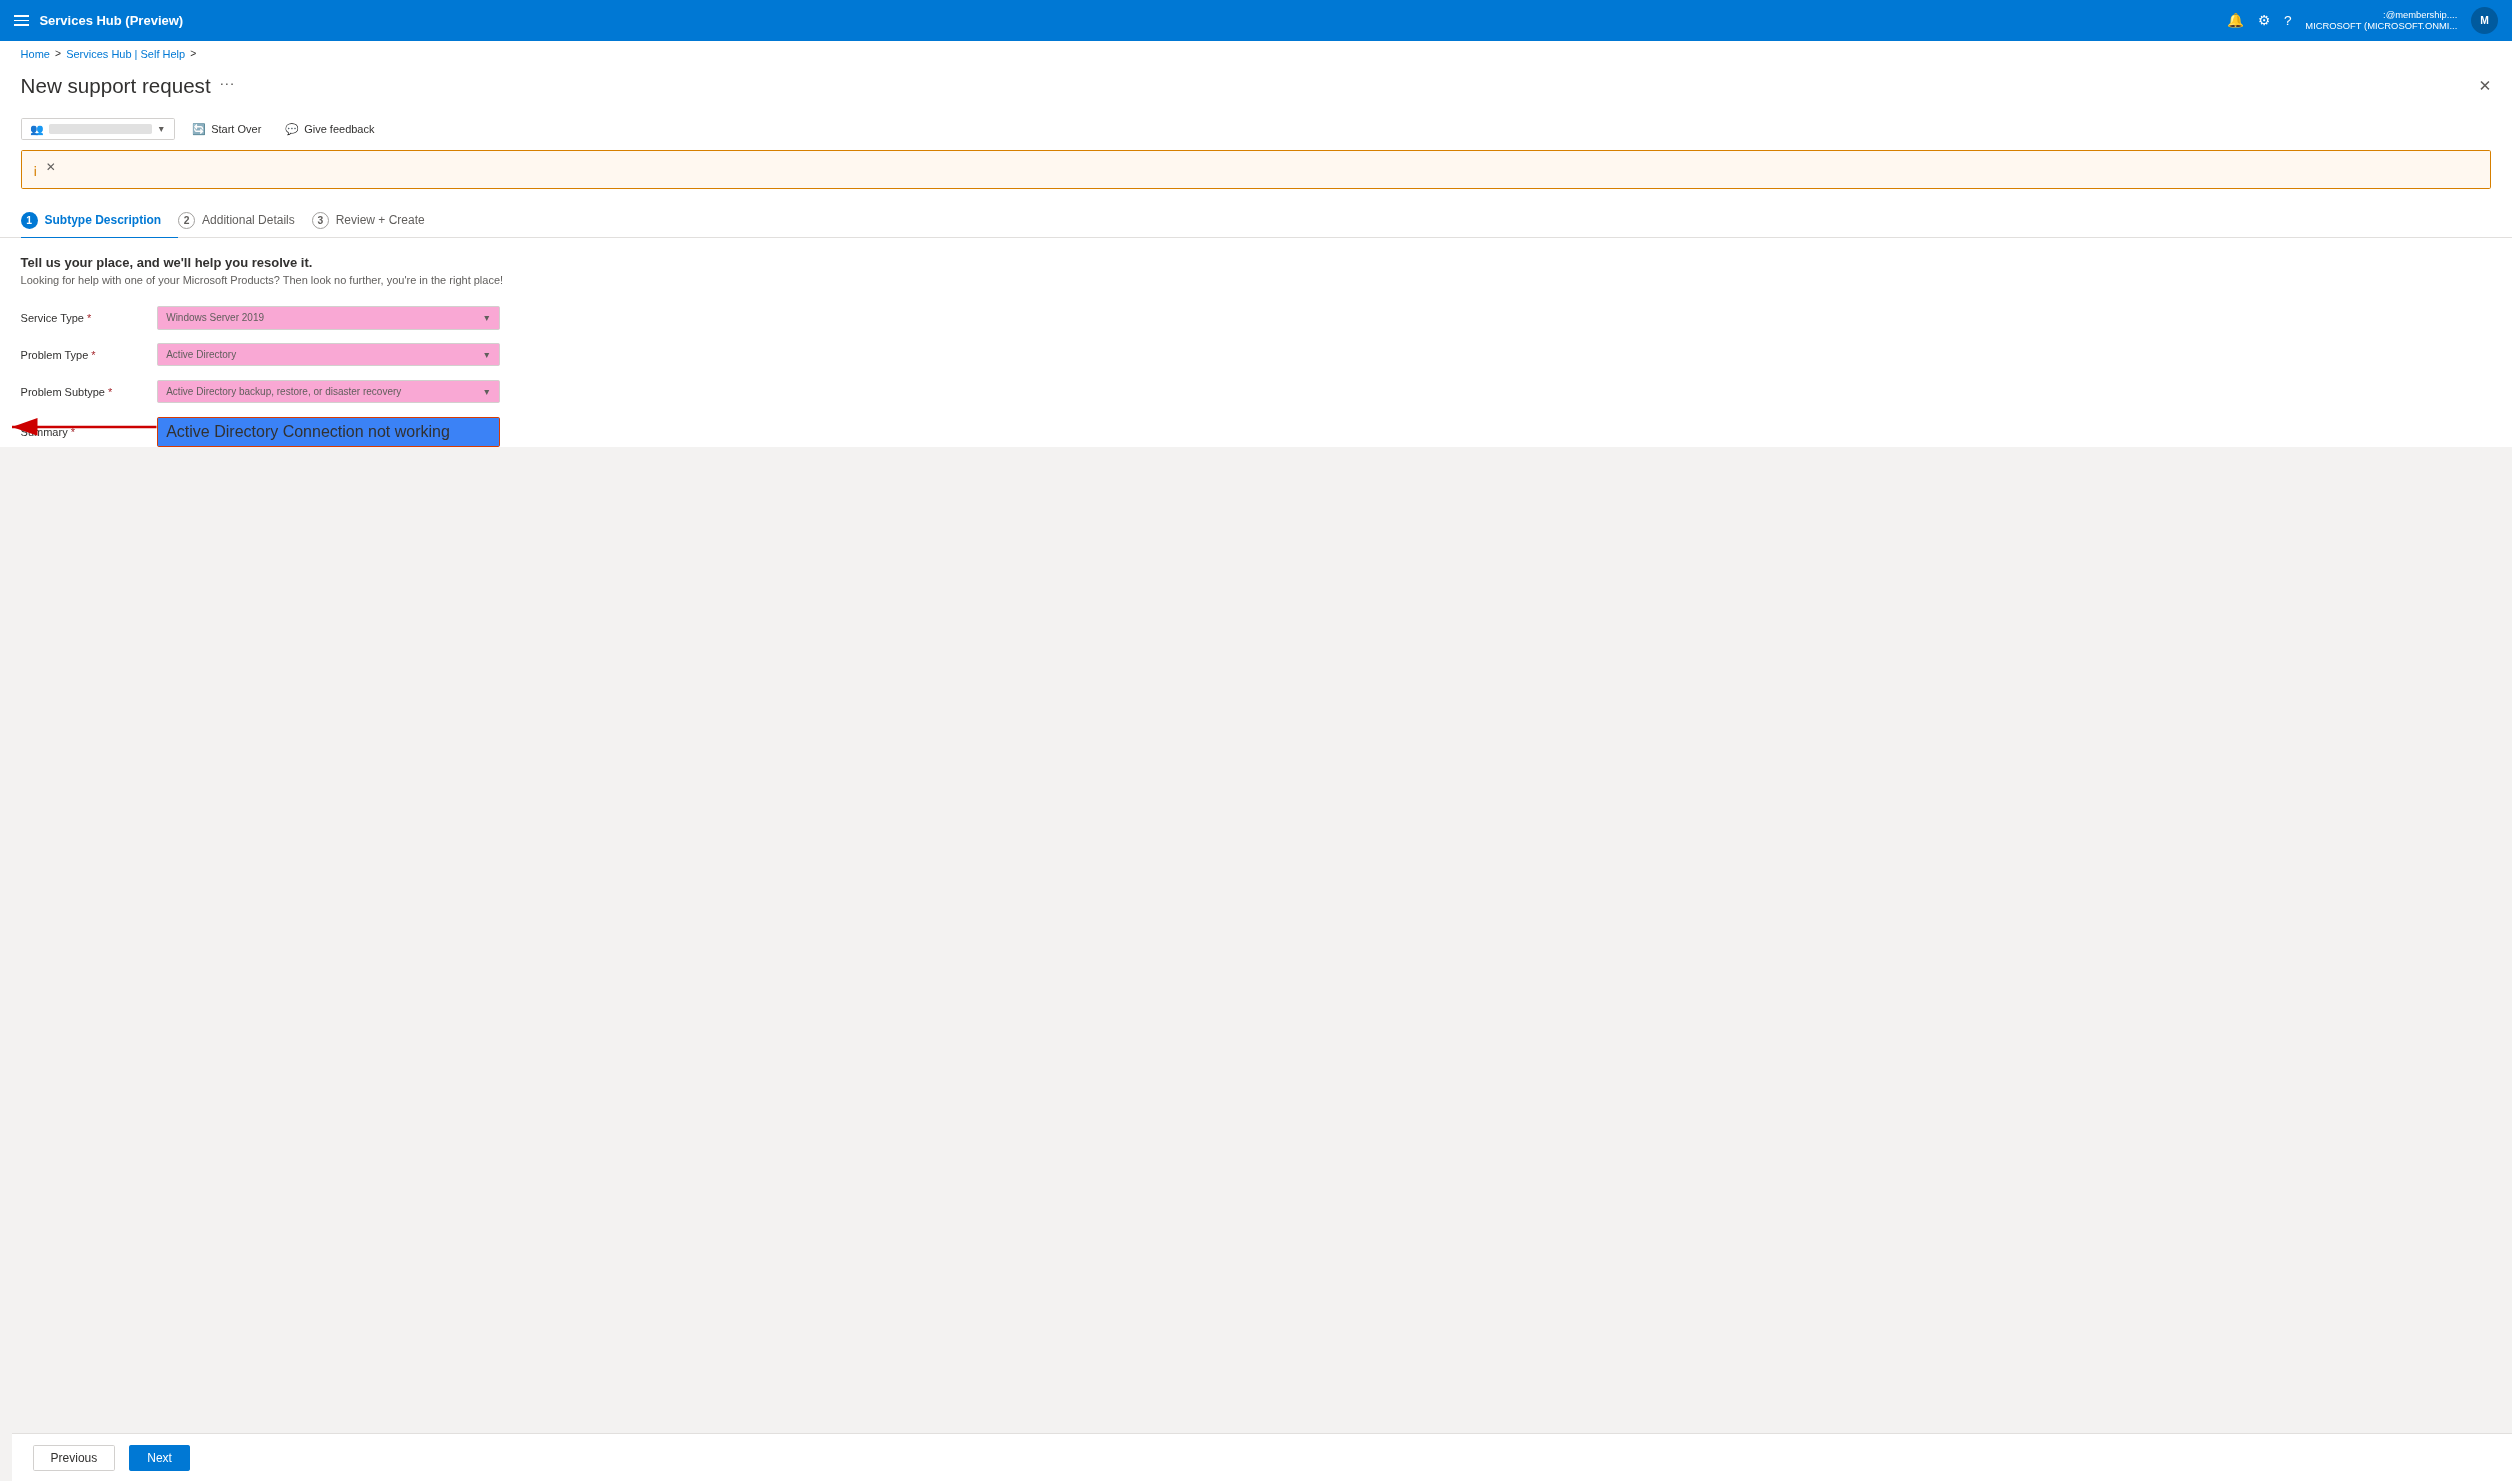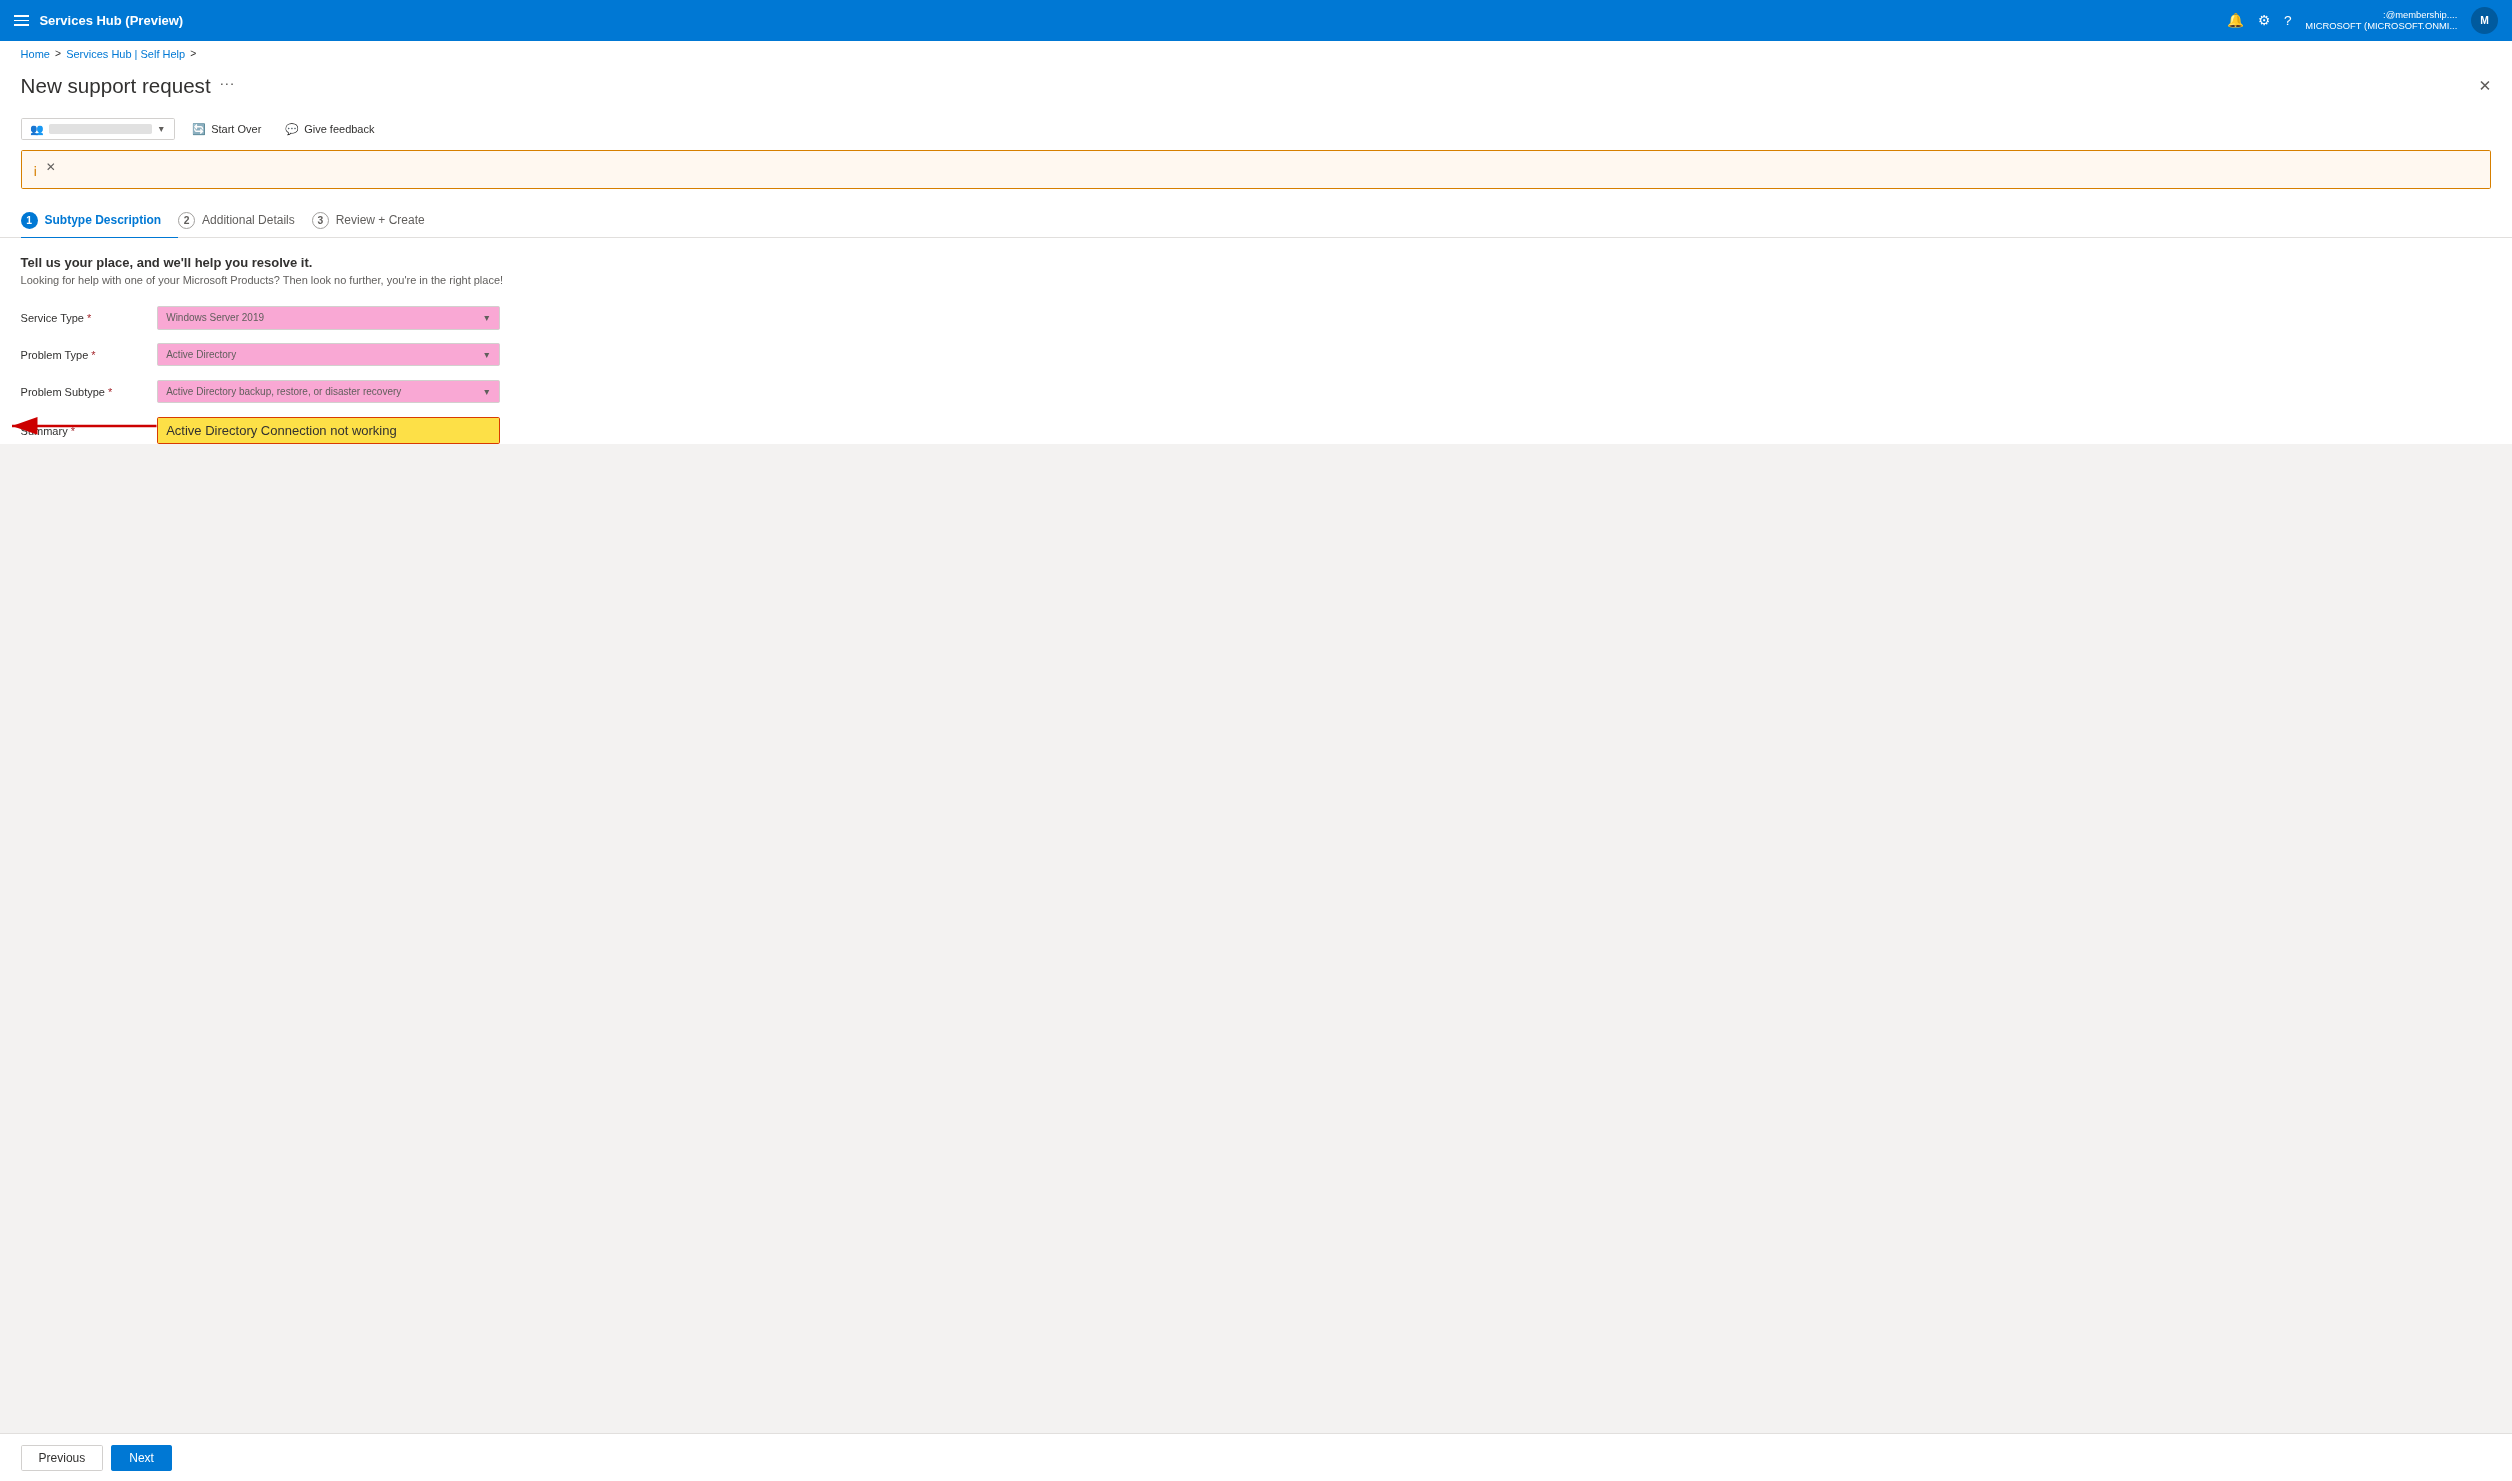--- a/index.html
+++ b/index.html
@@ -187,45 +187,45 @@
       color: #605e5c;
       pointer-events: none;
       font-size: 8.6px;
     }
 
     .summary-input {
       width: 100%;
       padding: 5.1px 8.6px;
       border: 1.7px solid #d83b01;
       border-radius: 1.7px;
-      font-size: 13px;
+      font-size: 16px;
       color: #323130;
-      background: #fde047;
+      background: #3b82f6;
       outline: none;
     }
 
     
     .annotation-container {
       position: relative;
       display: flex;
       align-items: center;
     }
 
     
     .bottom-bar {
       position: fixed;
       bottom: 0;
-      left: 0;
+      left: 12px;
       right: 0;
       background: white;
       border-top: 0.9px solid #e1dfdd;
       padding: 10.3px 20.6px;
       display: flex;
       align-items: center;
-      gap: 8px;
+      gap: 14px;
     }
     .btn-previous {
       padding: 5.1px 17px;
       border: 0.9px solid #d2d0ce;
       background: white;
       font-size: 12px;
       color: #323130;
       cursor: pointer;
       border-radius: 1.7px;
     }

